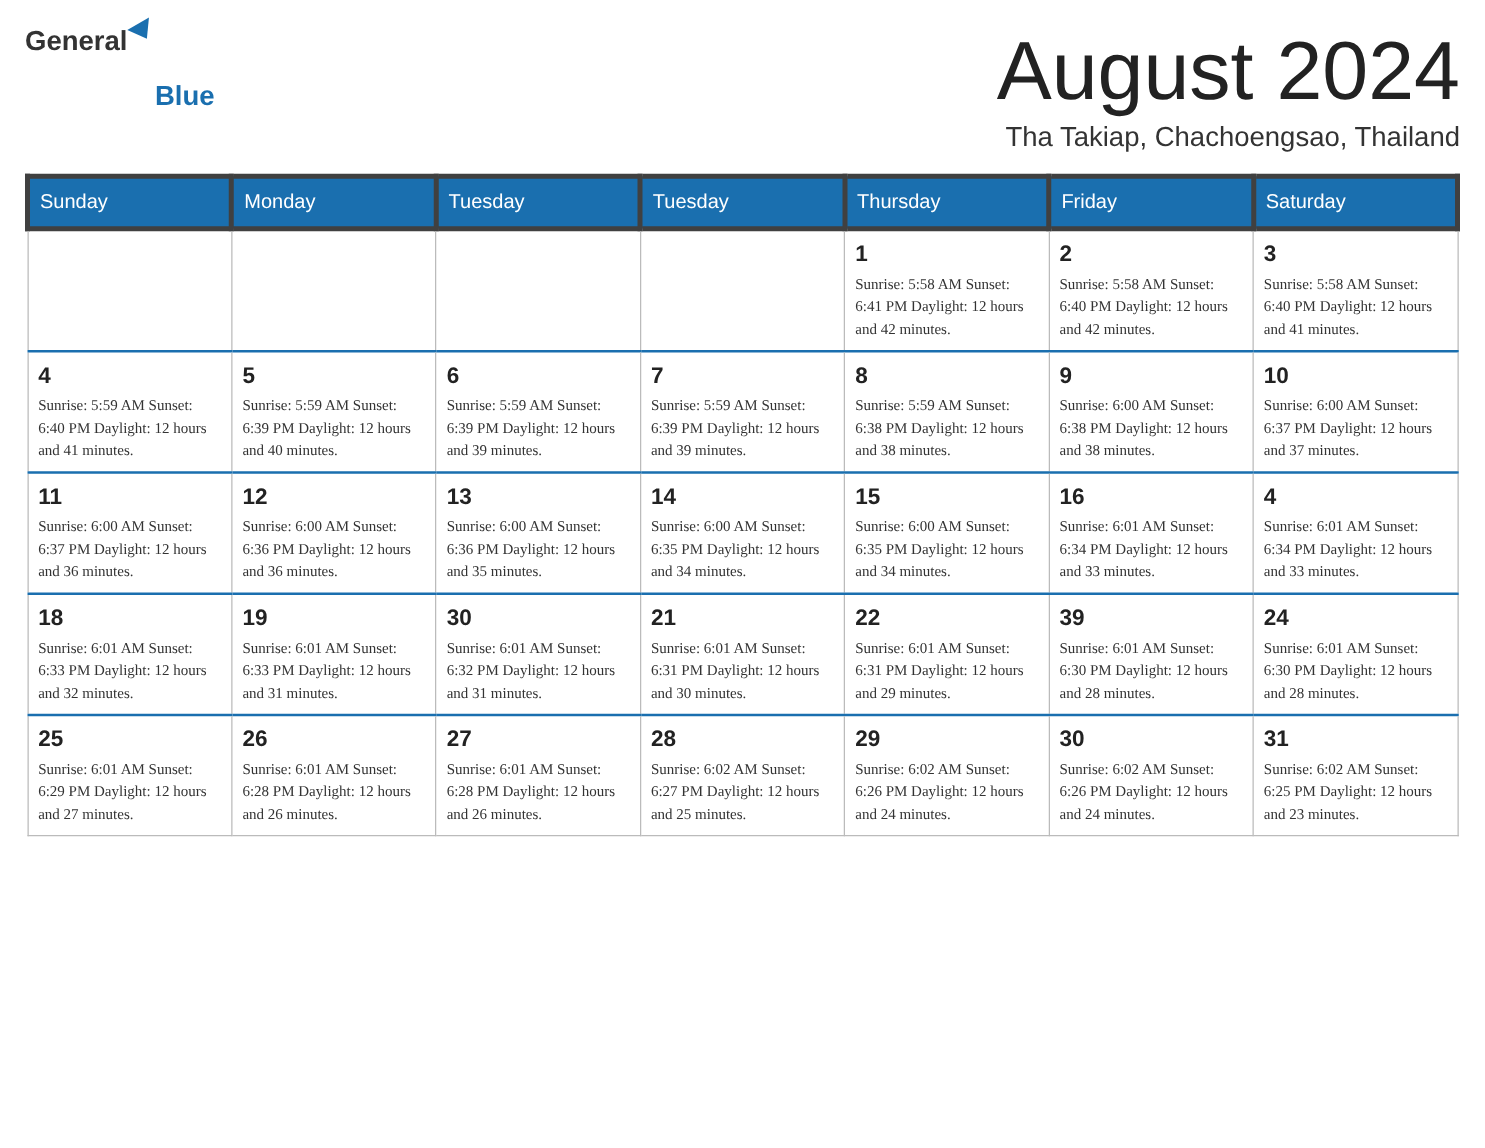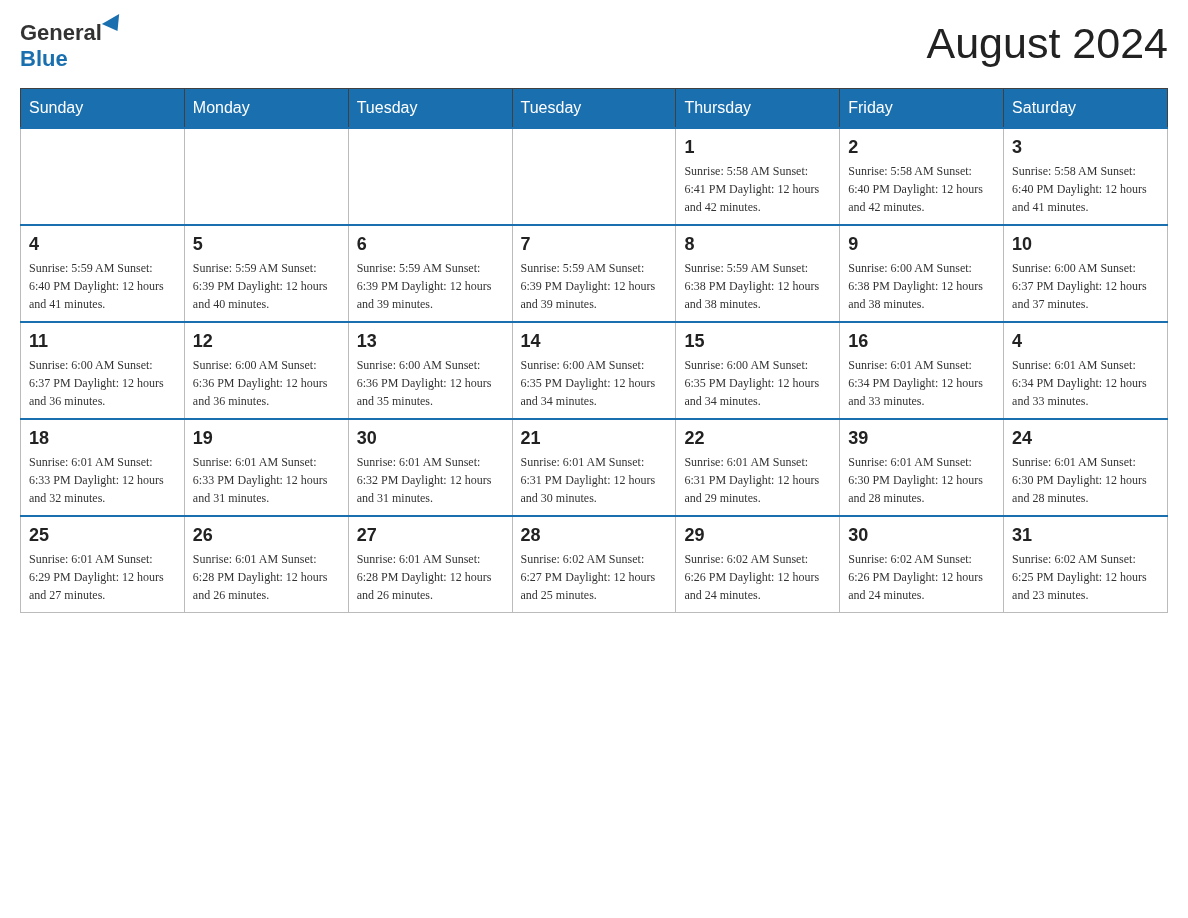--- a/index.html
+++ b/index.html
@@ -11,21 +11,21 @@
       min-height: 918px;
     }
     .header {
       display: flex;
       justify-content: space-between;
       align-items: flex-start;
       margin-bottom: 16px;
     }
     .logo {
       display: flex;
-      flex-direction: column;
+      flex-direction: row;
       align-items: flex-start;
     }
     .logo-text {
       font-size: 22px;
       font-weight: bold;
       color: #333;
     }
     .logo-arrow {
       width: 0;
       height: 0;
@@ -39,26 +39,27 @@
       top: -8px;
     }
     .logo-line {
       display: flex;
       align-items: center;
     }
     .logo-blue {
       color: #1a6faf;
       font-size: 22px;
       font-weight: bold;
+      margin-top: 44px;
     }
     .title-block {
       text-align: right;
     }
     .main-title {
-      font-size: 43px;
+      font-size: 66px;
       font-weight: normal;
       color: #222;
       line-height: 1.1;
     }
     .subtitle {
       font-size: 22px;
       color: #333;
       margin-top: 4px;
     }
     .calendar {
@@ -66,21 +67,21 @@
       border-collapse: collapse;
       border: 1px solid #999;
     }
     .calendar th {
       background-color: #1a6faf;
       color: #fff;
       padding: 10px 8px;
       font-size: 16px;
       font-weight: normal;
       text-align: left;
-      border: 1px solid #404040;
+      border: 4px solid #404040;
     }
     .calendar td {
       vertical-align: top;
       padding: 8px;
       border: 1px solid #bbb;
       width: calc(100% / 7);
       min-height: 100px;
     }
     .day-number {
       font-size: 18px;
@@ -107,20 +108,21 @@
 <div class="header">
   <div class="logo">
     <div class="logo-line">
       <span class="logo-text">General</span>
       <span class="logo-arrow"></span>
     </div>
     <span class="logo-blue">Blue</span>
   </div>
   <div class="title-block">
     <div class="main-title">August 2024</div>
+    <div class="subtitle">Tha Takiap, Chachoengsao, Thailand</div>
   </div>
 </div>
 
 <table class="calendar" id="calendar-table">
   <thead>
     <tr id="header-row">
         <th>Sunday</th>
         <th>Monday</th>
         <th>Tuesday</th>
         <th>Tuesday</th>

